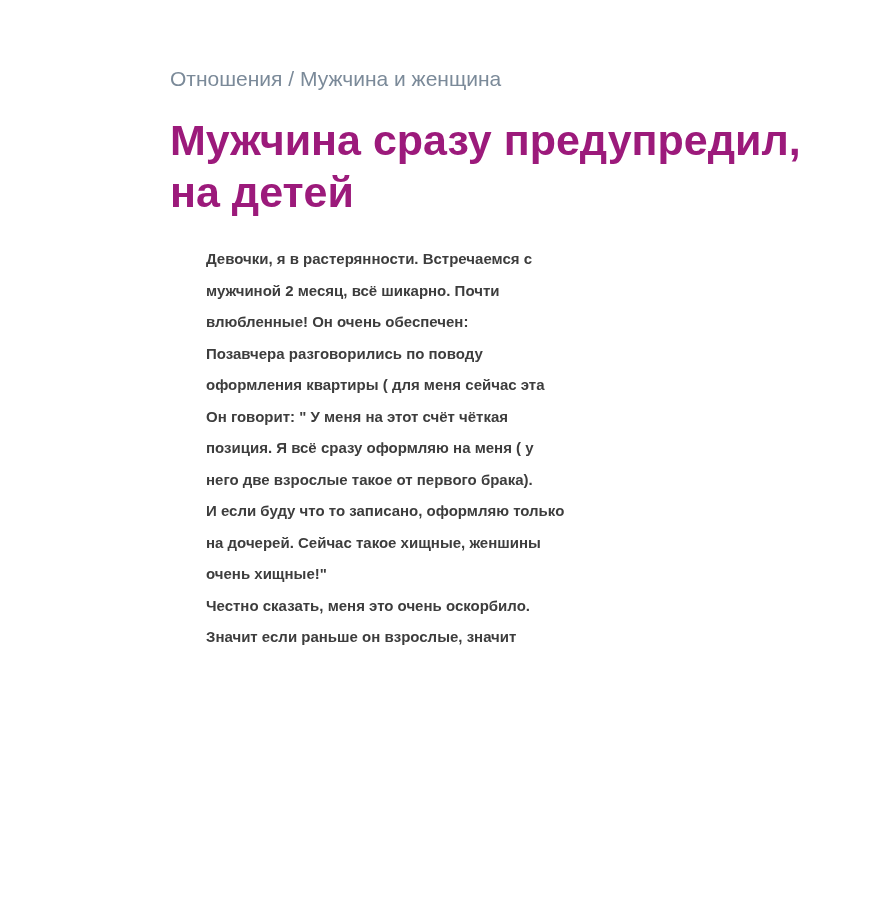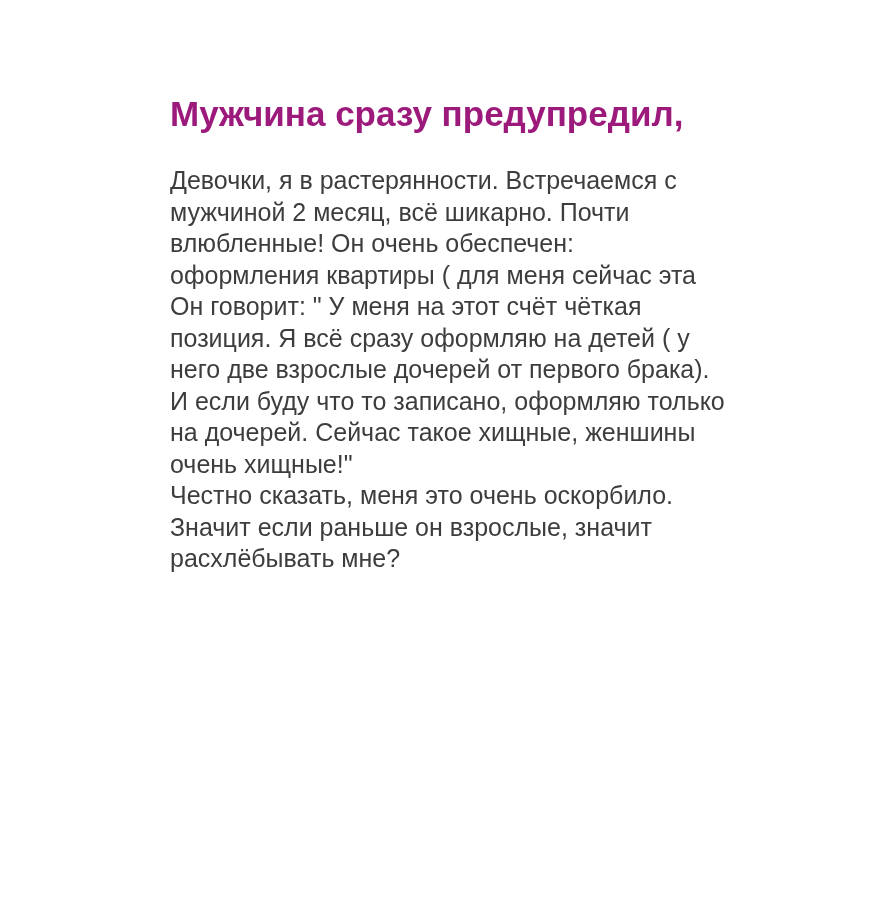--- a/index.html
+++ b/index.html
@@ -25,60 +25,65 @@
     font-size: 21px;
     line-height: 26px;
     font-weight: 500;
     color: var(--breadcrumb, #7b8a99);
     white-space: nowrap;
   }
   .crumb { cursor: pointer; }
   .title {
     margin: 22px 0 0 0;
     padding: 0;
-    font-size: 35px;
+    font-size: 43px;
     font-weight: 700;
     line-height: 52px;
     color: var(--title, #9c1a7b);
   }
   .title-line { white-space: nowrap; }
   .post-body {
     margin-top: 25px;
-    font-size: 25px;
+    font-size: 15px;
     line-height: 31.5px;
-    font-weight: 400;
+    font-weight: 700;
     color: var(--body_text, #3d3d3d);
+    margin-left: 36px;
   }
   .body-line { white-space: nowrap; }
   .hashtag {
     color: var(--hashtag, #92abc8);
     cursor: pointer;
   }
 </style>
 </head>
 <body>
 
 <div class="page">
   <div class="content">
 
+    <nav class="breadcrumb">
+      <span class="crumb">Отношения</span><span> / </span><span class="crumb">Мужчина и женщина</span>
+    </nav>
 
     <h1 class="title">
       <div class="title-line">Мужчина сразу предупредил,</div>
+      <div class="title-line">на детей</div>
     </h1>
 
     <div class="post-body">
       <div class="body-line">Девочки, я в растерянности. Встречаемся с</div>
       <div class="body-line">мужчиной 2 месяц, всё шикарно. Почти</div>
       <div class="body-line">влюбленные! Он очень обеспечен:</div>
+      <div class="body-line">Позавчера разговорились по поводу</div>
       <div class="body-line">оформления квартиры ( для меня сейчас эта</div>
       <div class="body-line">Он говорит: " У меня на этот счёт чёткая</div>
-      <div class="body-line">позиция. Я всё сразу оформляю на детей ( у</div>
-      <div class="body-line">него две взрослые дочерей от первого брака).</div>
+      <div class="body-line">позиция. Я всё сразу оформляю на меня ( у</div>
+      <div class="body-line">него две взрослые такое от первого брака).</div>
       <div class="body-line">И если буду что то записано, оформляю только</div>
       <div class="body-line">на дочерей. Сейчас такое хищные, женшины</div>
       <div class="body-line">очень хищные!"</div>
       <div class="body-line">Честно сказать, меня это очень оскорбило.</div>
       <div class="body-line">Значит если раньше он взрослые, значит</div>
-      <div class="body-line">расхлёбывать мне?</div>
     </div>
 
   </div>
 </div>
 
 </body></html>

